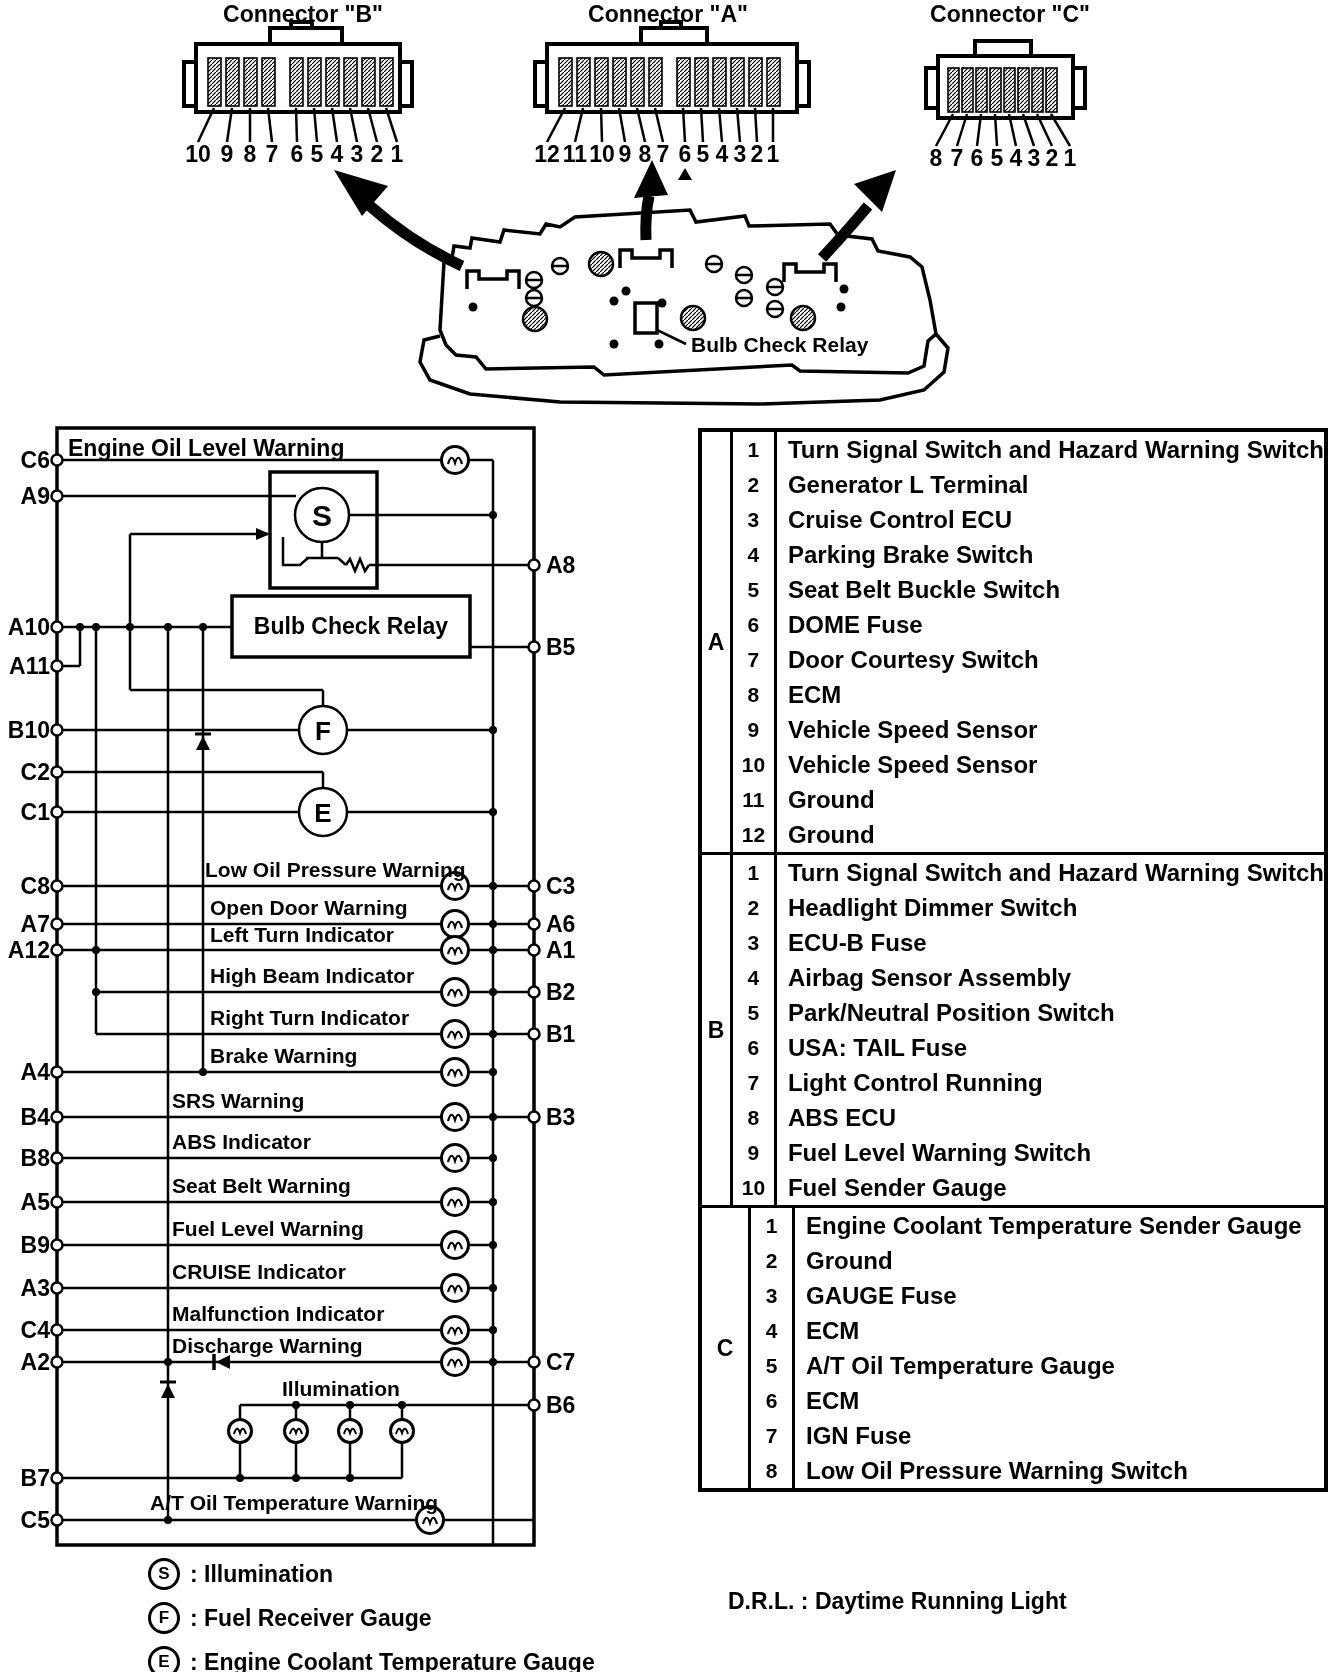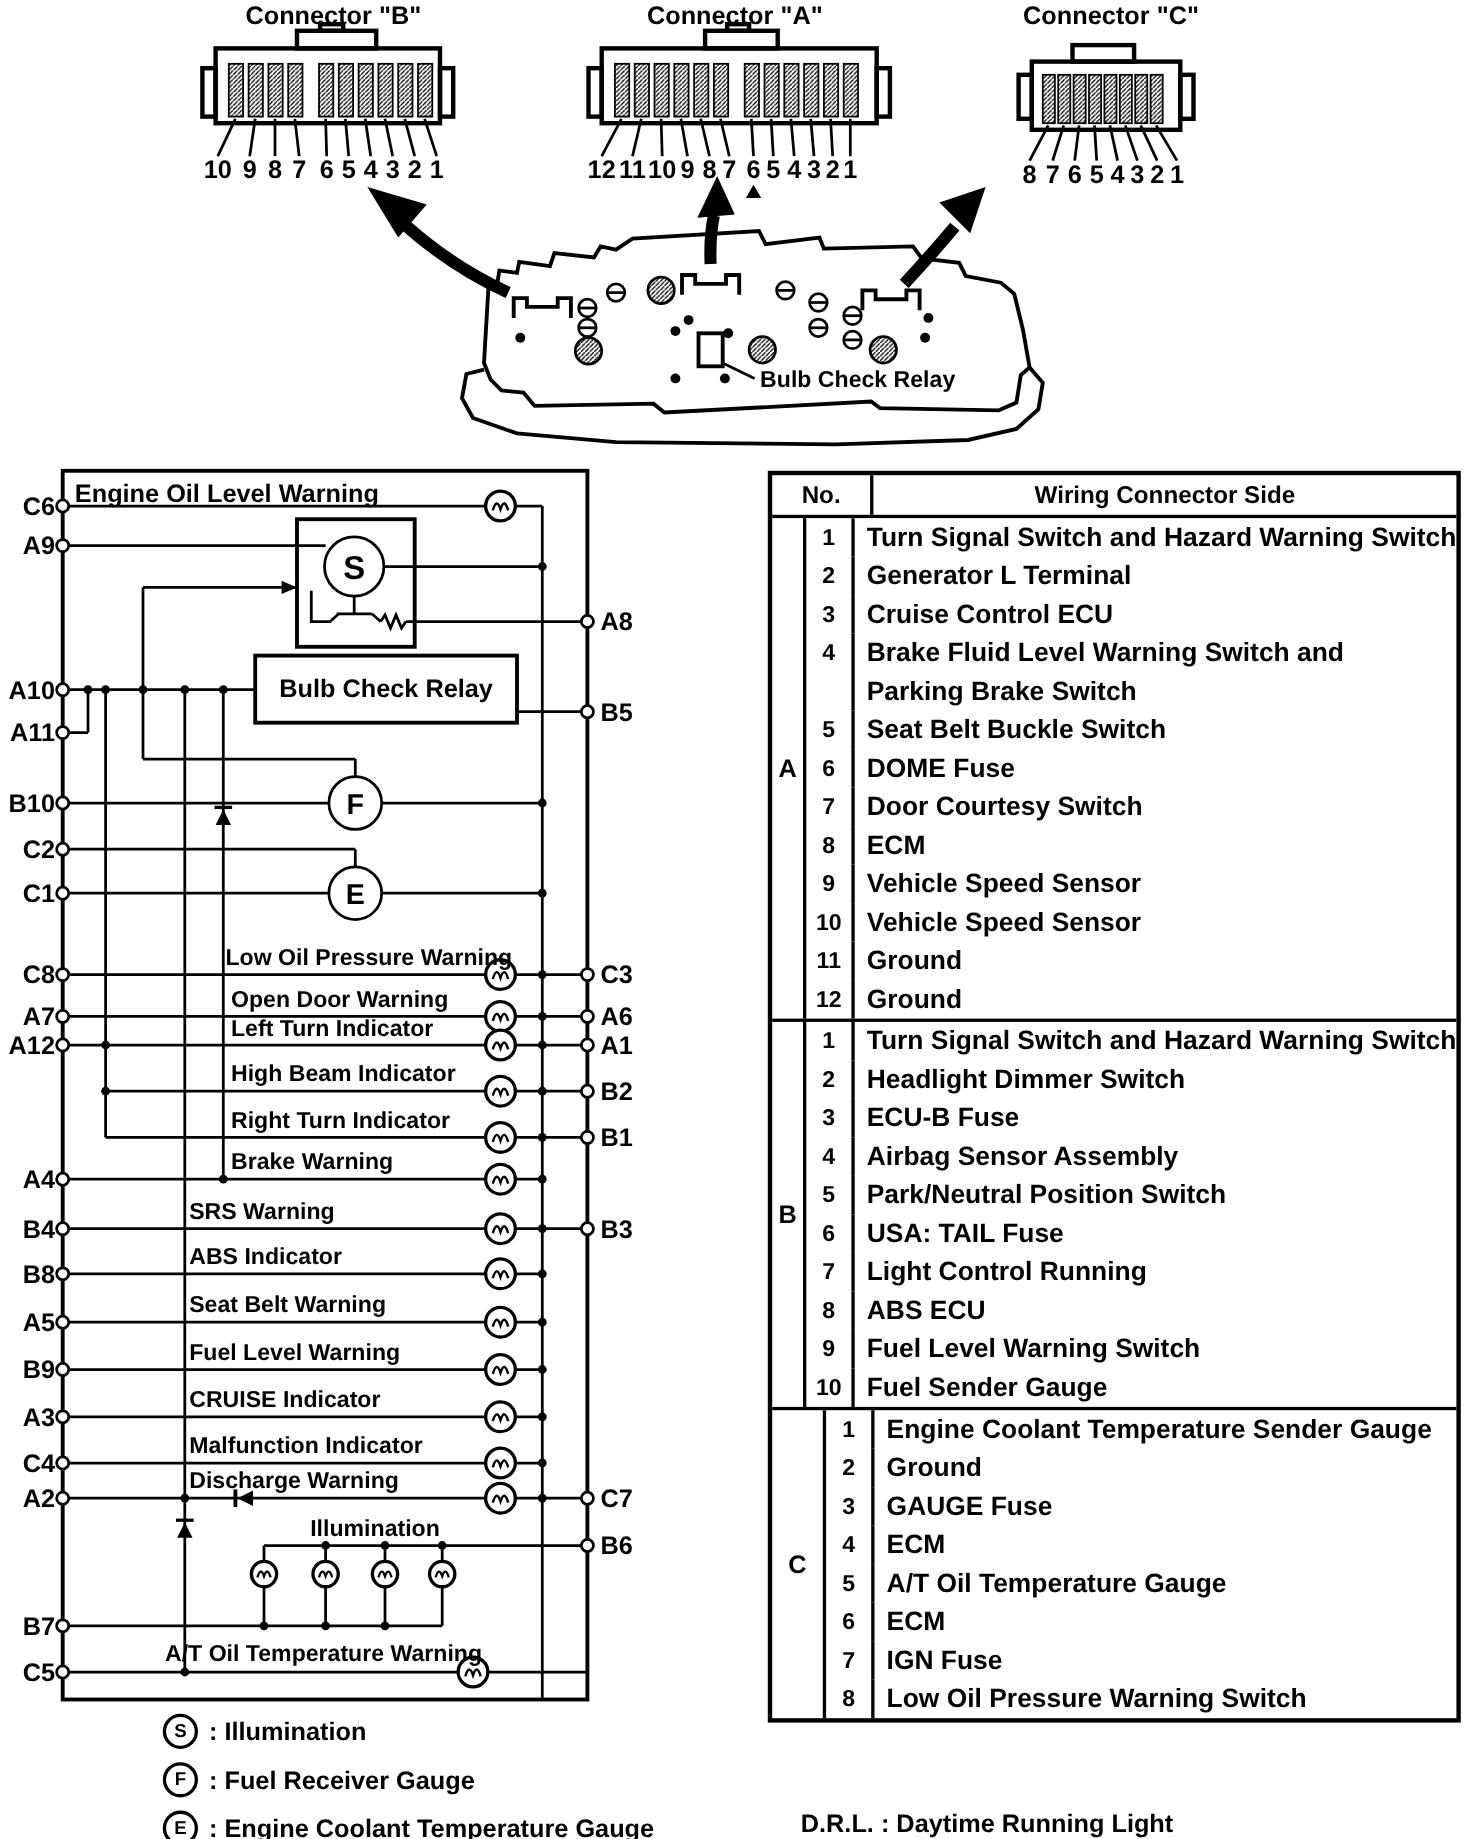--- a/index.html
+++ b/index.html
@@ -31,21 +31,21 @@
   .trow{display:flex;min-height:35px;}
   .tno{width:41px;border-right:3px solid #000;text-align:center;font-weight:bold;font-size:21px;line-height:35px;}
   .tdesc{flex:1;padding-left:11px;font-weight:bold;font-size:24px;line-height:35px;white-space:nowrap;}
   .tdesc div{line-height:35px;}
 
   
   .legend{position:absolute;left:148px;top:1552px;}
   .lrow{display:flex;align-items:center;height:44px;font-weight:bold;font-size:23px;}
   .lsym{display:inline-flex;width:26px;height:26px;border:3px solid #000;border-radius:50%;
         align-items:center;justify-content:center;font-size:17px;font-weight:bold;margin-right:10px;flex:0 0 auto;}
-  .footnote{position:absolute;left:728px;top:1644px;font-weight:bold;font-size:23px;}
+  .footnote{position:absolute;left:728px;top:1588px;font-weight:bold;font-size:23px;}
 </style>
 </head>
 <body>
 
 <svg width="1344" height="1672" viewBox="0 0 1344 1672" style="position:absolute;left:0;top:0;">
   <defs>
     <pattern id="hatch" patternUnits="userSpaceOnUse" width="4" height="4">
       <path d="M0,4 L4,0" stroke="#000" stroke-width="1.2"></path>
     </pattern>
     <g id="bulb">
@@ -485,44 +485,39 @@
       <text x="172" y="1321" class="t21">Malfunction Indicator</text>
       <text x="172" y="1353" class="t21">Discharge Warning</text>
       <text x="282" y="1396" class="t21">Illumination</text>
       <text x="150" y="1510" class="t21">A/T Oil Temperature Warning</text>
     </g>
   </g>
 </svg>
 
 <div class="tblwrap">
   <div class="tbl">
-    <div class="thead">
-      <div class="th-no">No.</div>
-      <div class="th-desc">Wiring Connector Side</div>
-    </div>
 
     <div class="tgroup">
       <div class="gletter">A</div>
       <div class="grows">
         <div class="trow">
             <div class="tno">1</div>
             <div class="tdesc">Turn Signal Switch and Hazard Warning Switch</div>
           </div>
         <div class="trow">
             <div class="tno">2</div>
             <div class="tdesc">Generator L Terminal</div>
           </div>
         <div class="trow">
             <div class="tno">3</div>
             <div class="tdesc">Cruise Control ECU</div>
           </div>
         <div class="trow">
             <div class="tno">4</div>
             <div class="tdesc">
-              <div>Brake Fluid Level Warning Switch and</div>
               <div>Parking Brake Switch</div>
             </div>
           </div>
         <div class="trow">
             <div class="tno">5</div>
             <div class="tdesc">Seat Belt Buckle Switch</div>
           </div>
         <div class="trow">
             <div class="tno">6</div>
             <div class="tdesc">DOME Fuse</div>

